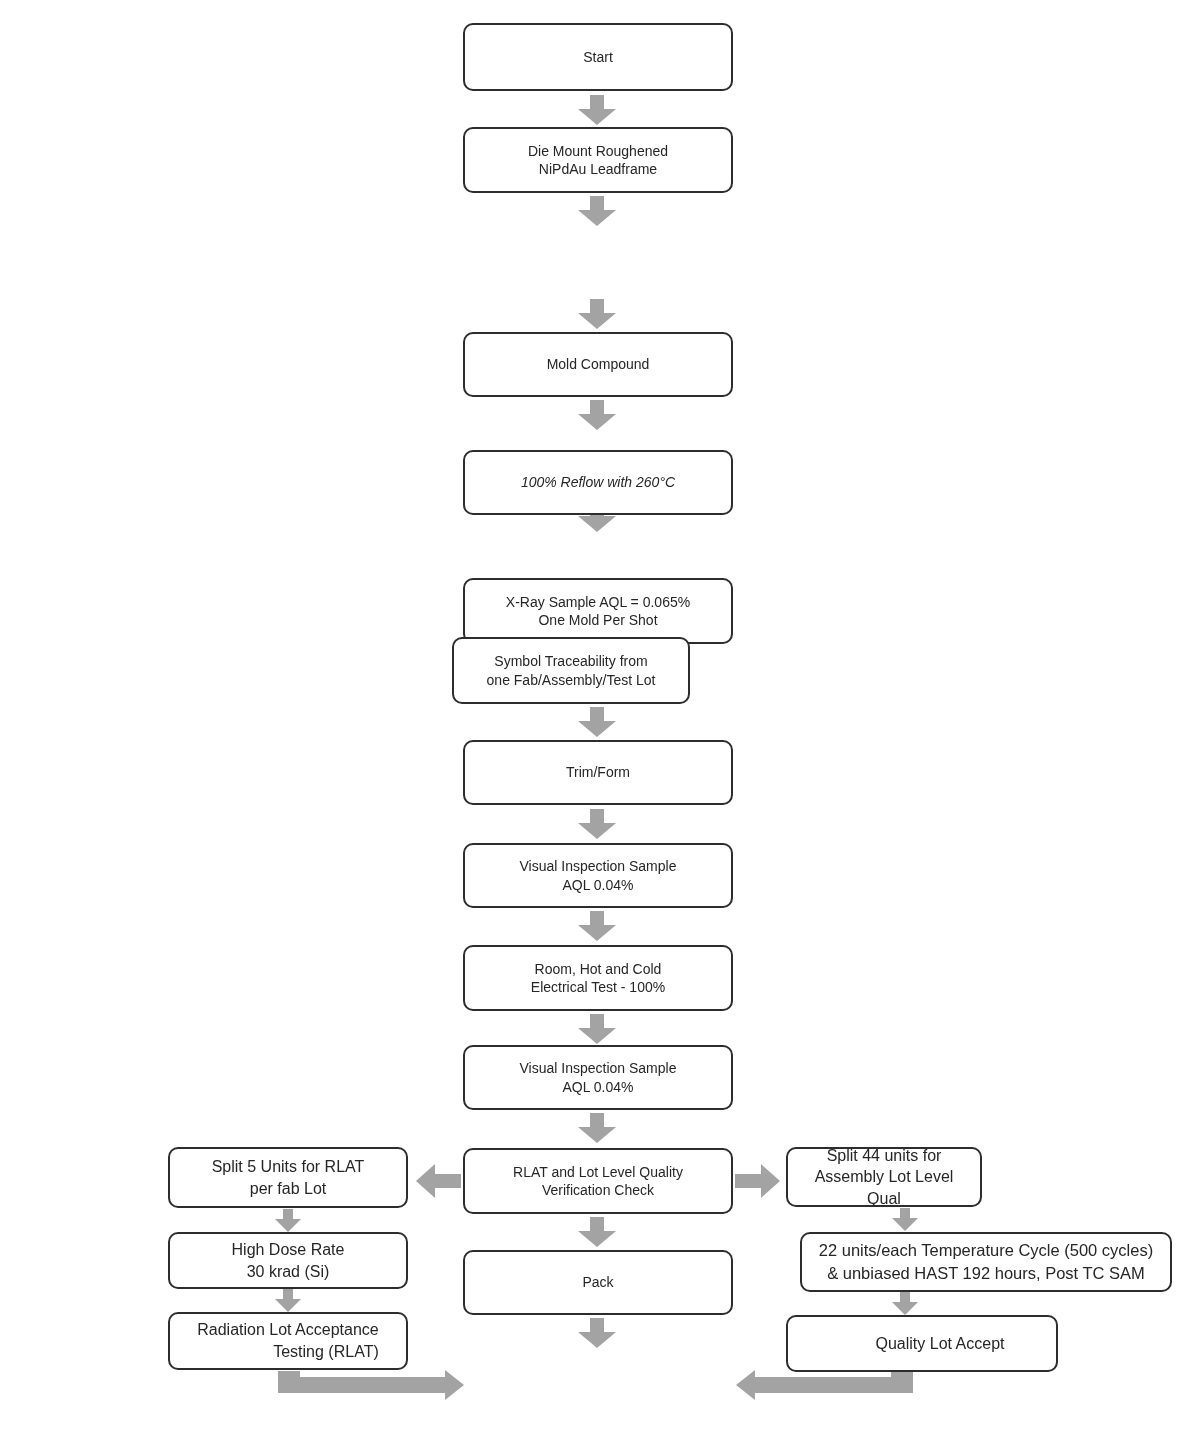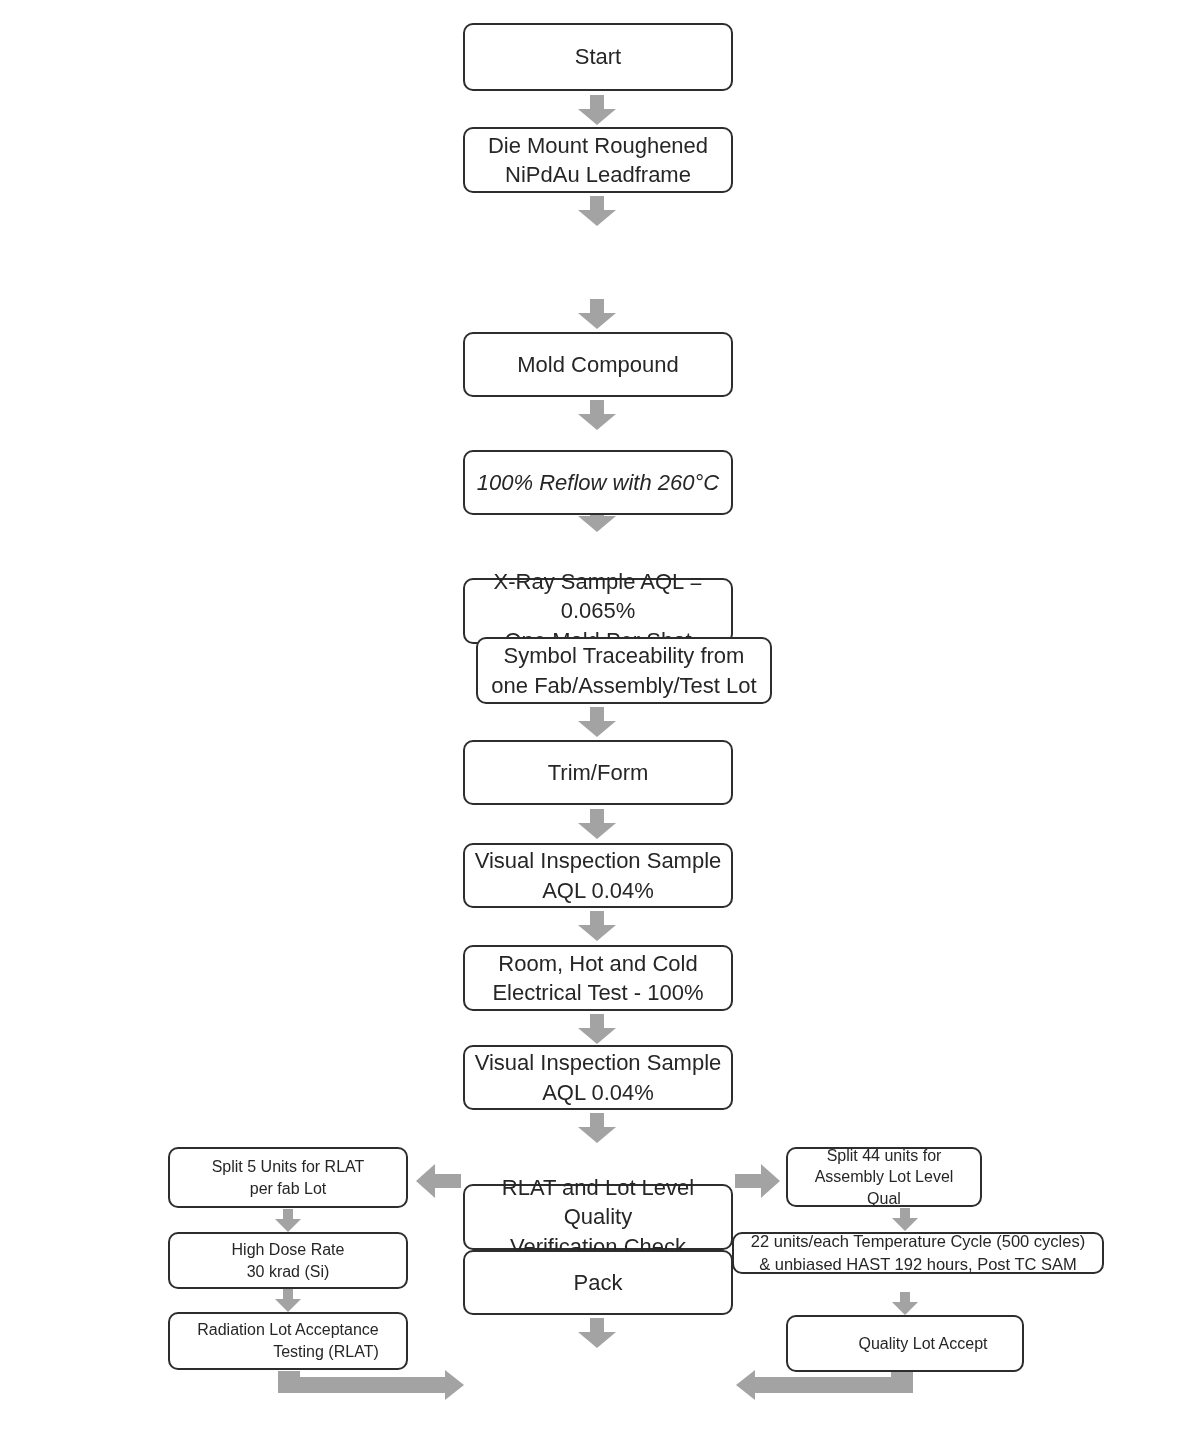--- a/index.html
+++ b/index.html
@@ -28,21 +28,21 @@
     box-sizing: border-box;
     display: flex;
     align-items: center;
     justify-content: center;
     text-align: center;
     white-space: pre-line;
     background: #ffffff;
     border: 2.5px solid var(--border, #2d2d2d);
     border-radius: 10px;
     color: var(--text, #262626);
-    font-size: 22px;
+    font-size: 14px;
     line-height: 1.32;
     padding: 2px 8px;
   }
   .node.small {
     font-size: 16px;
     line-height: 1.35;
   }
   .node.wide {
     font-size: 16.5px;
     line-height: 1.4;
@@ -101,39 +101,39 @@
     </g>
   </svg>
 
   <div class="node" style="left:463px; top:23px;   width:270px; height:68px;">Start</div>
   <div class="node" style="left:463px; top:127px;  width:270px; height:66px;">Die Mount Roughened
 NiPdAu Leadframe</div>
   <div class="node" style="left:463px; top:332px;  width:270px; height:65px;">Mold Compound</div>
   <div class="node" style="left:463px; top:450px;  width:270px; height:65px;font-style:italic;">100% Reflow with 260°C</div>
   <div class="node" style="left:463px; top:537px;  width:270px; height:66px;margin-top:41px;">X-Ray Sample AQL = 0.065%
 One Mold Per Shot</div>
-  <div class="node" style="left:476px; top:637px;  width:296px; height:67px;">Symbol Traceability from
+  <div class="node" style="left:452px; top:637px;  width:238px; height:67px;">Symbol Traceability from
 one Fab/Assembly/Test Lot</div>
   <div class="node" style="left:463px; top:740px;  width:270px; height:65px;">Trim/Form</div>
   <div class="node" style="left:463px; top:843px;  width:270px; height:65px;">Visual Inspection Sample
 AQL 0.04%</div>
   <div class="node" style="left:463px; top:945px;  width:270px; height:66px;">Room, Hot and Cold
 Electrical Test - 100%</div>
   <div class="node" style="left:463px; top:1045px; width:270px; height:65px;">Visual Inspection Sample
 AQL 0.04%</div>
-  <div class="node" style="left:463px; top:1148px; width:270px; height:66px;margin-top:36px;">RLAT and Lot Level Quality
+  <div class="node" style="left:463px; top:1148px; width:270px; height:66px;">RLAT and Lot Level Quality
 Verification Check</div>
   <div class="node" style="left:463px; top:1250px; width:270px; height:65px;">Pack</div>
 
   <div class="node small" style="left:168px; top:1147px; width:240px; height:61px;">Split 5 Units for RLAT
 per fab Lot</div>
   <div class="node small" style="left:168px; top:1232px; width:240px; height:57px;text-align:center;">High Dose Rate
 30 krad (Si)</div>
   <div class="node small" style="left:168px; top:1312px; width:240px; height:58px;text-align:right;">Radiation Lot Acceptance
 Testing (RLAT)</div>
 
   <div class="node small" style="left:786px; top:1147px; width:196px; height:60px;">Split 44 units for
 Assembly Lot Level Qual</div>
-  <div class="node wide" style="left:732px; top:1232px; width:372px; height:42px;">22 units/each Temperature Cycle (500 cycles)
+  <div class="node wide" style="left:800px; top:1232px; width:372px; height:60px;">22 units/each Temperature Cycle (500 cycles)
 &amp; unbiased HAST 192 hours, Post TC SAM</div>
-  <div class="node small" style="left:786px; top:1315px; width:238px; height:57px;padding-left:44px;">Quality Lot Accept</div>
+  <div class="node small" style="left:786px; top:1315px; width:272px; height:57px;padding-left:44px;">Quality Lot Accept</div>
 
 </div>
 
 </body></html>

